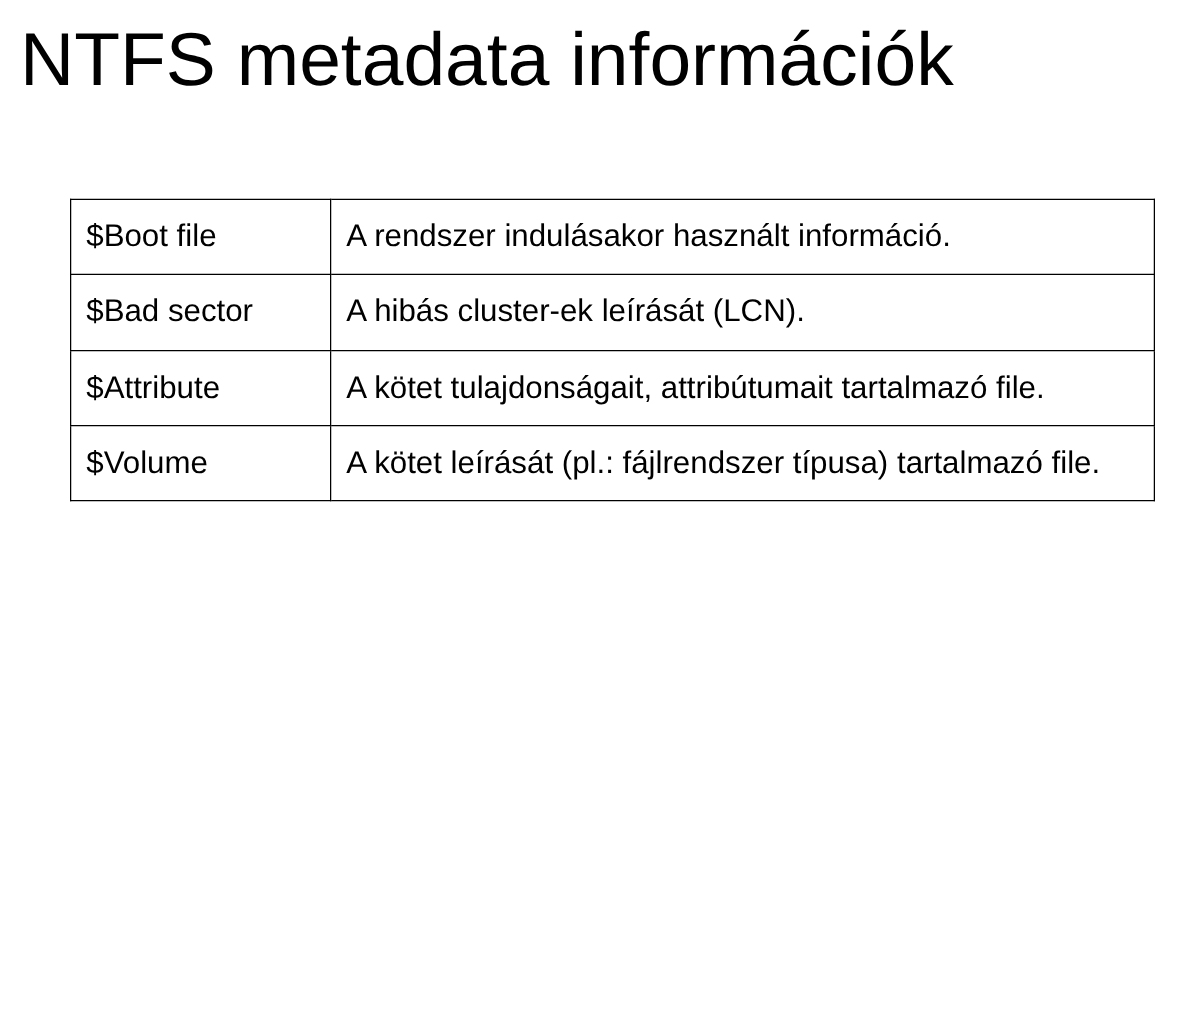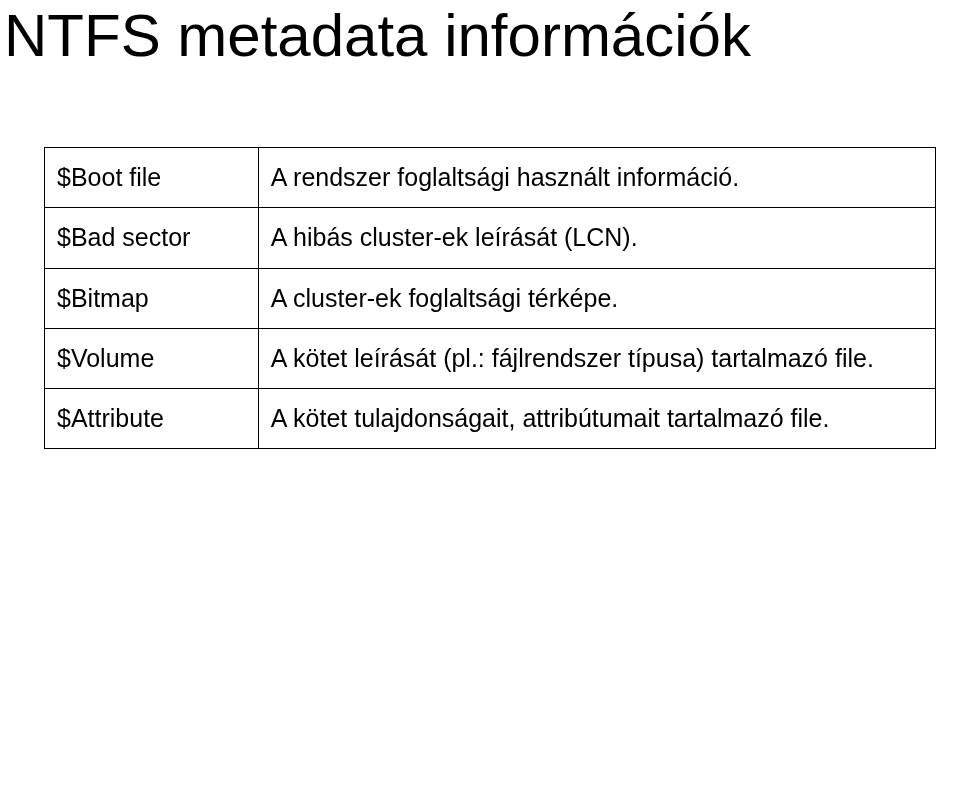--- a/index.html
+++ b/index.html
@@ -8,21 +8,21 @@
     padding: 0;
     width: 960px;
     height: 811px;
     background: #fff;
     font-family: Arial, Helvetica, sans-serif;
     color: #000;
   }
   .page {
     width: 960px;
     height: 776px;
-    padding: 4px;
+    padding: 16px;
   }
   .title {
     font-size: 60px;
     font-weight: normal;
     margin: 0;
     padding: 0 0 0 0;
     line-height: 1.05;
   }
   .table-wrap {
     margin: 80px 20px 12px 40px;
@@ -51,34 +51,30 @@
 
   <div class="table-wrap">
     <table>
       <colgroup>
         <col class="c1">
         <col class="c2">
       </colgroup>
       <tbody>
         <tr>
           <td>$Boot file</td>
-          <td>A rendszer foglaltsági használt információ.</td>
+          <td>A rendszer indulásakor használt információ.</td>
         </tr>
         <tr>
           <td>$Bad sector</td>
           <td>A hibás cluster-ek leírását (LCN).</td>
         </tr>
         <tr>
-          <td>$Bitmap</td>
-          <td>A cluster-ek foglaltsági térképe.</td>
+          <td>$Attribute</td>
+          <td>A kötet tulajdonságait, attribútumait tartalmazó file.</td>
         </tr>
         <tr>
           <td>$Volume</td>
           <td>A kötet leírását (pl.: fájlrendszer típusa) tartalmazó file.</td>
-        </tr>
-        <tr>
-          <td>$Attribute</td>
-          <td>A kötet tulajdonságait, attribútumait tartalmazó file.</td>
         </tr>
       </tbody>
     </table>
   </div>
 </div>
 
 </body></html>

